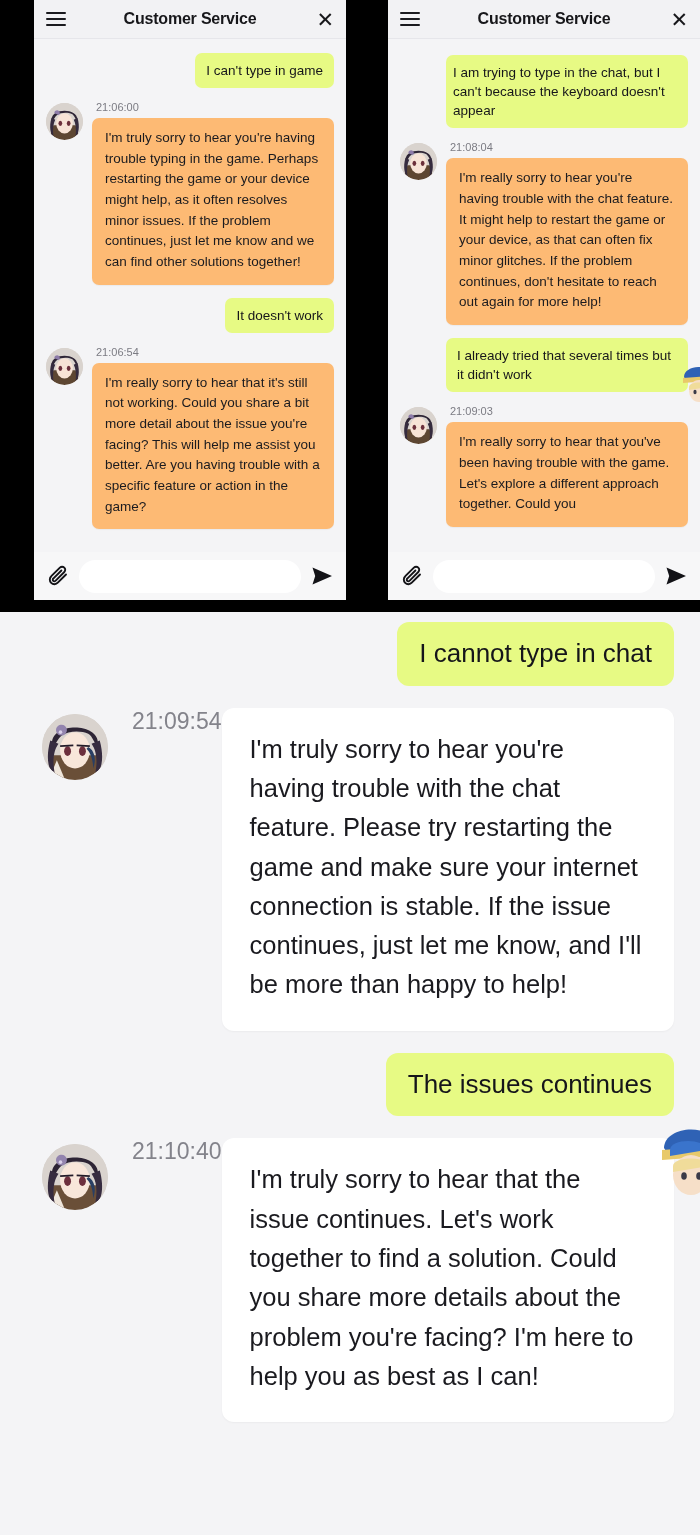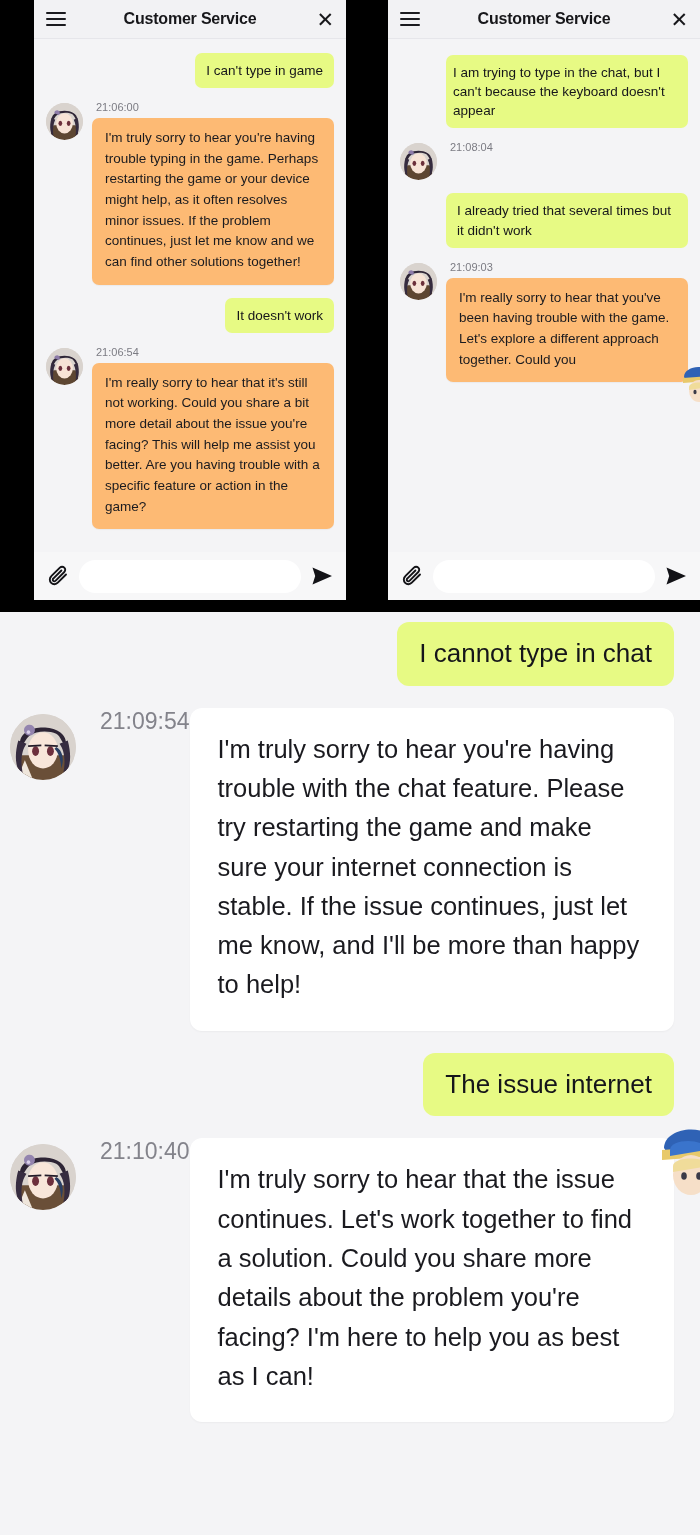--- a/index.html
+++ b/index.html
@@ -102,21 +102,21 @@
   
   .edge-sprite { position:absolute; right:-14px; width:34px; height:44px; }
   .edge-sprite svg { display:block; width:100%; height:100%; }
 
   
   .h-sep { position:absolute; left:0; top:600px; width:700px; height:12px; background:#000; }
 
   
   .zoom-view {
     position:absolute; left:0; top:612px; width:700px; height:923px;
-    background:#f4f4f6; overflow:hidden; padding: 10px 26px 0 10px;
+    background:#f4f4f6; overflow:hidden; padding: 10px 26px 0 42px;
   }
   .z-row { display:flex; margin-bottom:22px; }
   .z-row.out { justify-content:flex-end; }
   .z-row.in { justify-content:flex-start; align-items:flex-start; }
   .z-bubble-out {
     background:#e7fa84; color:#15151a;
     border-radius:12px; padding:15px 22px;
     font-size:26px; line-height:1.3; max-width:80%;
   }
   .z-avatar {
@@ -273,20 +273,21 @@
                   <path d="M6 16 C3 26 5 34 8 36 C7 28 8 22 10 18 Z" fill="#352b3e"></path>
                   <path d="M34 16 C37 26 35 34 32 36 C33 28 32 22 30 18 Z" fill="#352b3e"></path>
                   <ellipse cx="15.5" cy="22" rx="2" ry="2.8" fill="#6b2f3b"></ellipse>
                   <ellipse cx="24.5" cy="22" rx="2" ry="2.8" fill="#6b2f3b"></ellipse>
                   <path d="M9 11 a3 3 0 1 1 5 2" fill="#8d7ba8"></path>
                 </g>
               </svg>
             </div>
             <div class="in-col">
               <div class="msg-time">21:08:04</div>
+              <div class="bubble-in">I'm really sorry to hear you're having trouble with the chat feature. It might help to restart the game or your device, as that can often fix minor glitches. If the problem continues, don't hesitate to reach out again for more help!</div>
             </div>
           </div>
 
           <div class="row out">
             <div class="bubble-out" style="max-width:84%;">I already tried that several times but it didn't work</div>
           </div>
 
           <div class="row in">
             <div class="avatar">
               <svg viewBox="0 0 40 40">
@@ -378,21 +379,21 @@
           </g>
         </svg>
       </div>
       <div class="z-col">
         <div class="z-time">21:09:54</div>
         <div class="z-bubble-in">I'm truly sorry to hear you're having trouble with the chat feature. Please try restarting the game and make sure your internet connection is stable. If the issue continues, just let me know, and I'll be more than happy to help!</div>
       </div>
     </div>
 
     <div class="z-row out">
-      <div class="z-bubble-out">The issue internet</div>
+      <div class="z-bubble-out">The issues continues</div>
     </div>
 
     <div class="z-row in">
       <div class="z-avatar">
         <svg viewBox="0 0 40 40">
           <defs>
               <clipPath id="zc2">
                 <circle cx="20" cy="20" r="20"></circle>
               </clipPath>
             </defs>

